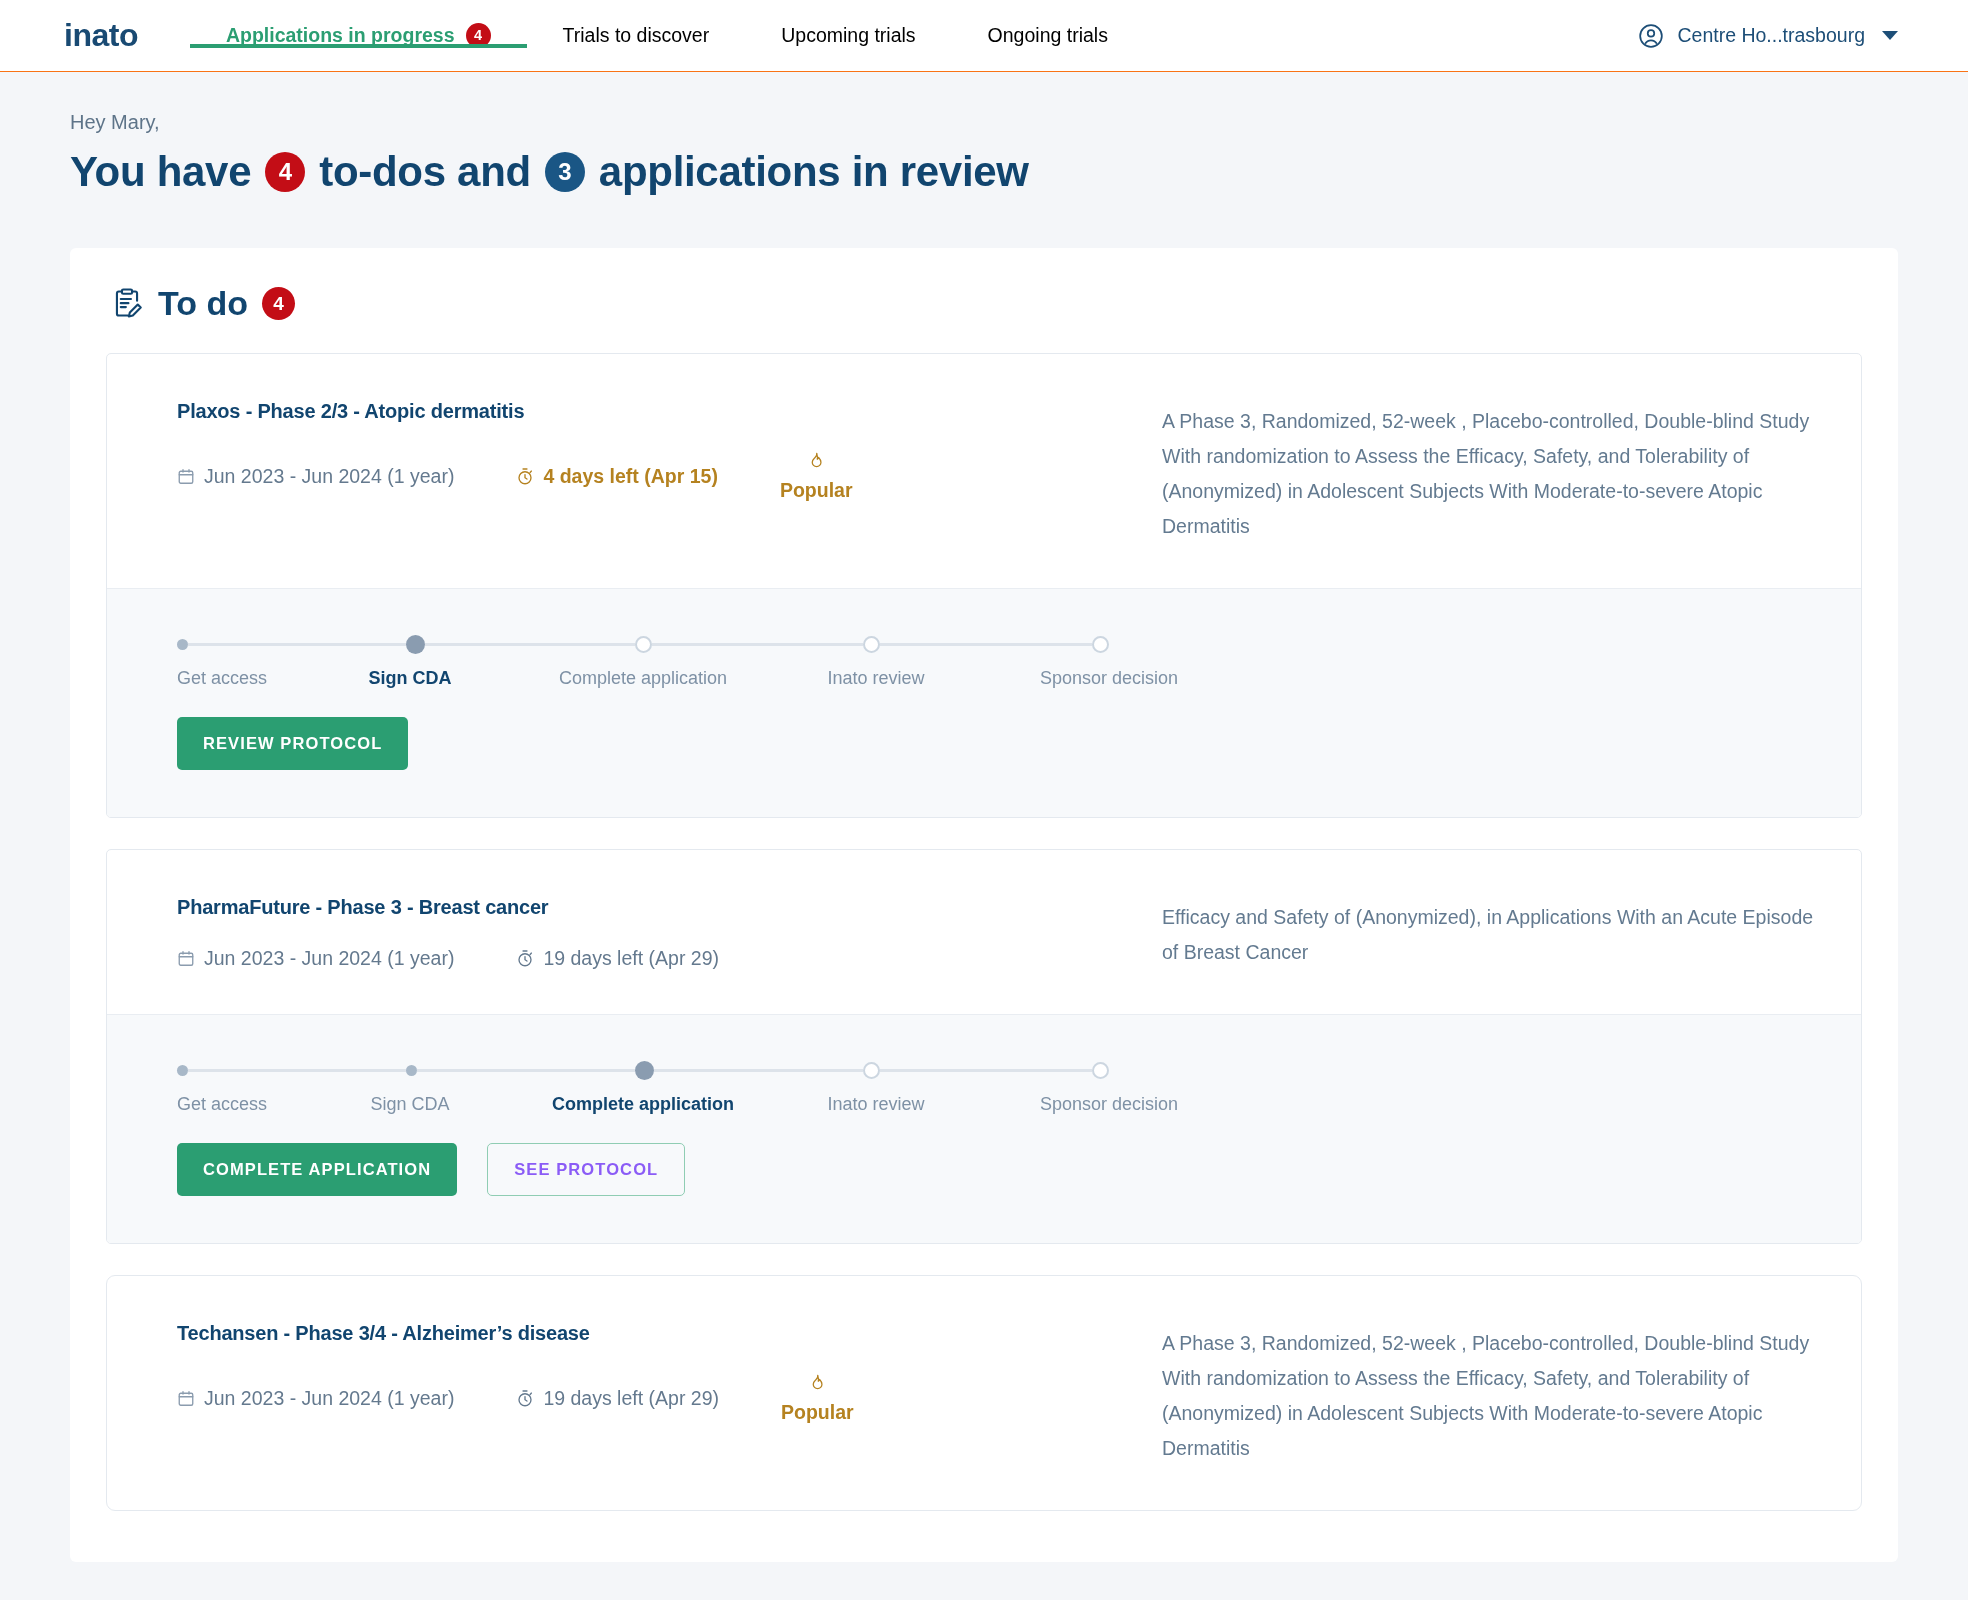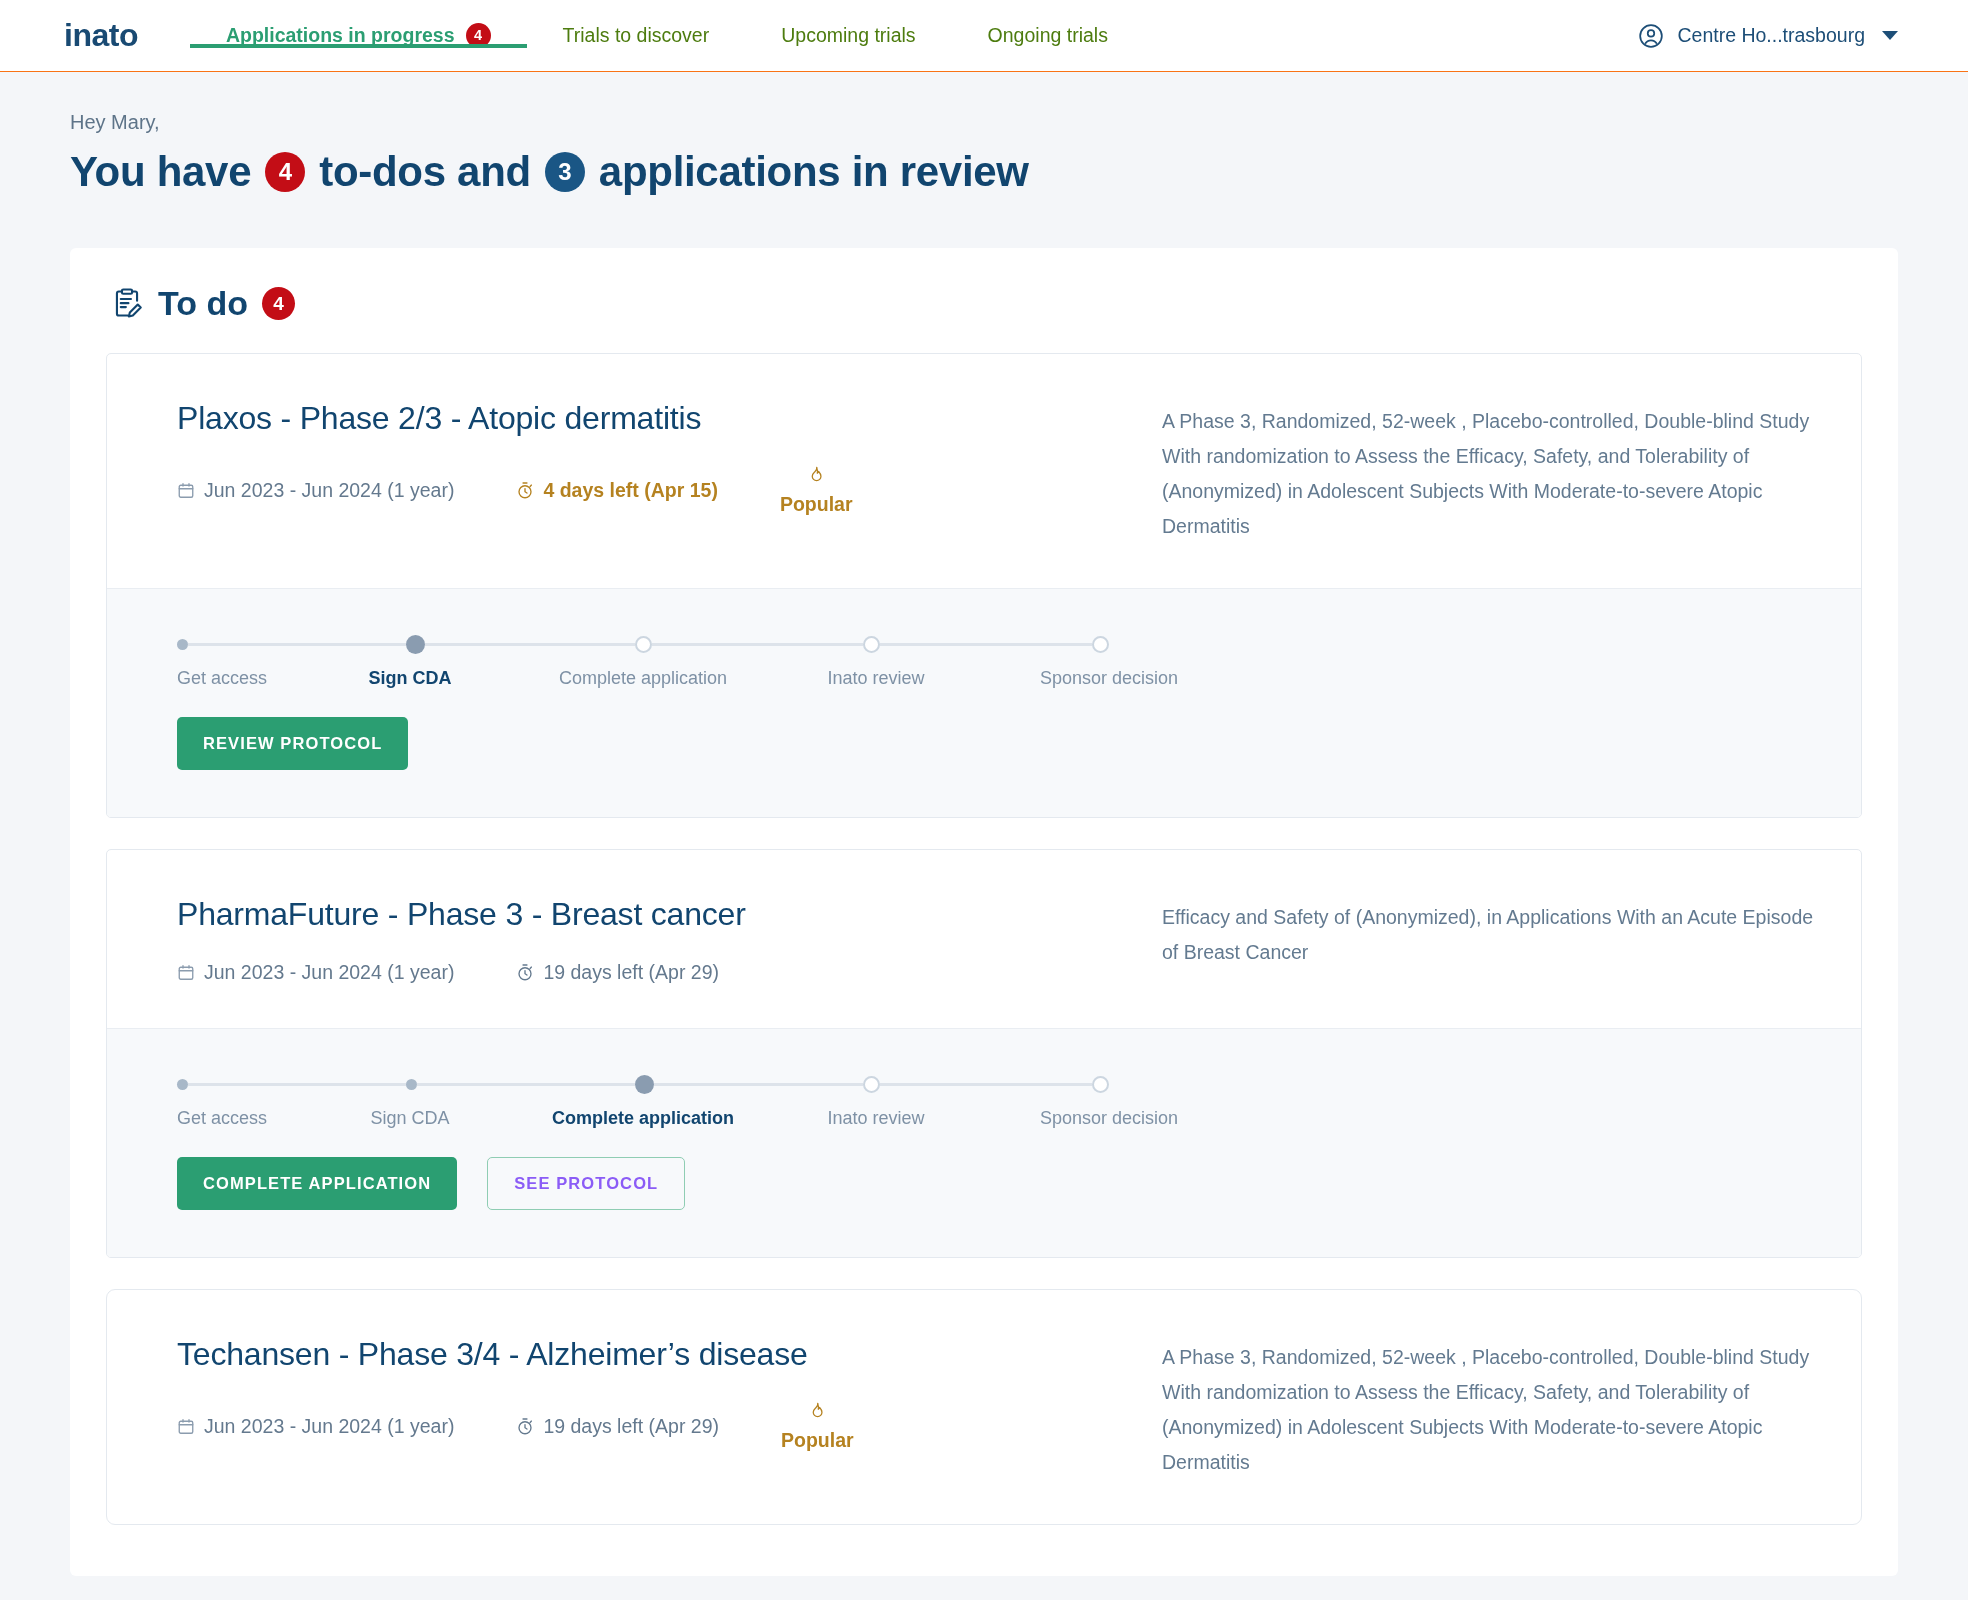--- a/index.html
+++ b/index.html
@@ -33,21 +33,21 @@
     color: #194a73;
     letter-spacing: -0.5px;
   }
   .nav-tabs { display: flex; align-items: stretch; }
   .nav-tab {
     display: flex;
     align-items: center;
     gap: 11px;
     padding: 0 36px;
     font-size: 19.5px;
-    color: #4d7c0f;
+    color: #000000;
     cursor: pointer;
     position: relative;
     white-space: nowrap;
   }
   .nav-tab.active { color: #2b9e72; font-weight: 600; }
   .nav-tab.active::after {
     content: "";
     position: absolute;
     left: 0; right: 0; bottom: 0;
     height: 4px;
@@ -151,22 +151,22 @@
   }
   .card:last-child { margin-bottom: 11px; border-radius: 9px; }
 
   .card-top {
     display: flex;
     padding: 46px 46px 44px 70px;
     gap: 30px;
   }
   .card-left { flex: 0 0 955px; }
   .card-title {
-    font-size: 32px;
-    font-weight: 400;
+    font-size: 20px;
+    font-weight: 700;
     color: #11456f;
     margin-bottom: 28px;
     letter-spacing: -0.2px;
   }
   .meta-row {
     display: flex;
     align-items: center;
     gap: 0;
     font-size: 19.5px;
   }

